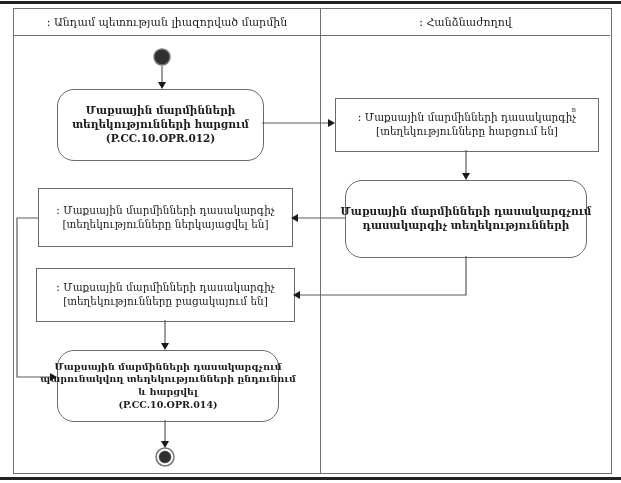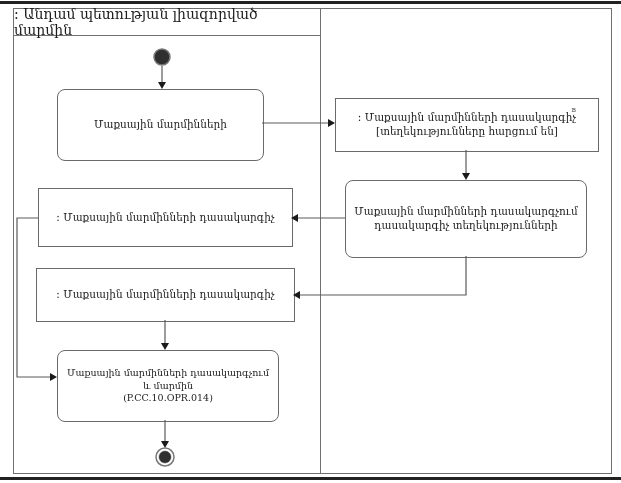--- a/index.html
+++ b/index.html
@@ -9,31 +9,31 @@
   }
   .scan-edge { position:absolute; left:0; width:621px; background:#222222; }
   .scan-edge.top { top:1px; height:3px; }
   .scan-edge.bottom { top:477px; height:3px; }
 
   .frame { position:absolute; left:13px; top:8px; width:597px; height:464px; border:1px solid #707070; }
   .lane-divider { position:absolute; left:320px; top:8px; width:1px; height:465px; background:#707070; }
 
   .lane-header {
     position:absolute; top:9px; height:26px; border-bottom:1px solid #707070;
-    display:flex; align-items:center; justify-content:center; font-size:14px;
+    display:flex; align-items:center; justify-content:center; font-size:11px;
   }
   .lane-header.left  { left:14px;  width:306px; }
   .lane-header.right { left:321px; width:289px; }
 
   .node {
     position:absolute; border:1px solid #6a6a6a; background:#ffffff;
     display:flex; flex-direction:column; align-items:center; justify-content:center;
     text-align:center; line-height:1.32; font-size:10.5px;
   }
-  .activity { border-radius:8px; }
+  .activity { border-radius:17px;font-weight:bold; }
   .node .ln { display:block; white-space:nowrap; }
 
   #node-opr012 { left:57px;  top:89px;  width:205px; height:70px; }
   #node-obj-requested { left:335px; top:98px;  width:262px; height:52px; }
   #node-opr013 { left:345px; top:180px; width:240px; height:76px; }
   #node-obj-presented { left:38px;  top:188px; width:253px; height:57px; }
   #node-obj-missing   { left:36px;  top:268px; width:257px; height:52px; }
   #node-opr014 { left:57px;  top:350px; width:220px; height:70px; font-size:9.5px; }
 
   .artifact-b { position:absolute; right:22px; top:6px; font-size:8px; color:#5a5a5a; }
@@ -49,47 +49,55 @@
 
   <div class="scan-edge top"></div>
   <div class="scan-edge bottom"></div>
 
   <div class="frame"></div>
   <div class="lane-divider"></div>
 
   <div class="lane-header left">
     <span>: Անդամ պետության լիազորված մարմին</span>
   </div>
+  <div class="lane-header right">
+    <span>: Հանձնաժողով</span>
+  </div>
 
   <div class="node activity" id="node-opr012">
     <span class="ln">Մաքսային մարմինների</span>
+    <span class="ln">տեղեկությունների հարցում</span>
+    <span class="ln">(P.CC.10.OPR.012)</span>
   </div>
 
   <div class="node" id="node-obj-requested">
     <span class="ln">: Մաքսային մարմինների դասակարգիչ</span>
     <span class="ln">[տեղեկությունները հարցում են]</span>
     <span class="artifact-b">в</span>
   </div>
 
   <div class="node activity" id="node-opr013">
     <span class="ln">Մաքսային մարմինների դասակարգչում</span>
     <span class="ln">դասակարգիչ տեղեկությունների</span>
   </div>
 
   <div class="node" id="node-obj-presented">
     <span class="ln">: Մաքսային մարմինների դասակարգիչ</span>
+    <span class="ln">[տեղեկությունները ներկայացվել են]</span>
   </div>
 
   <div class="node" id="node-obj-missing">
     <span class="ln">: Մաքսային մարմինների դասակարգիչ</span>
+    <span class="ln">[տեղեկությունները բացակայում են]</span>
   </div>
 
   <div class="node activity" id="node-opr014">
     <span class="ln">Մաքսային մարմինների դասակարգչում</span>
-    <span class="ln">և մարմին</span>
+    <span class="ln">պարունակվող տեղեկությունների ընդունում</span>
+    <span class="ln">և հարցվել</span>
     <span class="ln">(P.CC.10.OPR.014)</span>
   </div>
 
   <svg class="wires" viewBox="0 0 621 483">
 
     <circle cx="162" cy="57" r="8" fill="#2f2f2f" stroke="#777777" stroke-width="1.5"></circle>
 
     <path class="wire" d="M162 66 L162 84"></path>
     <polygon class="ahead" points="162,89 158,82 166,82"></polygon>
 

